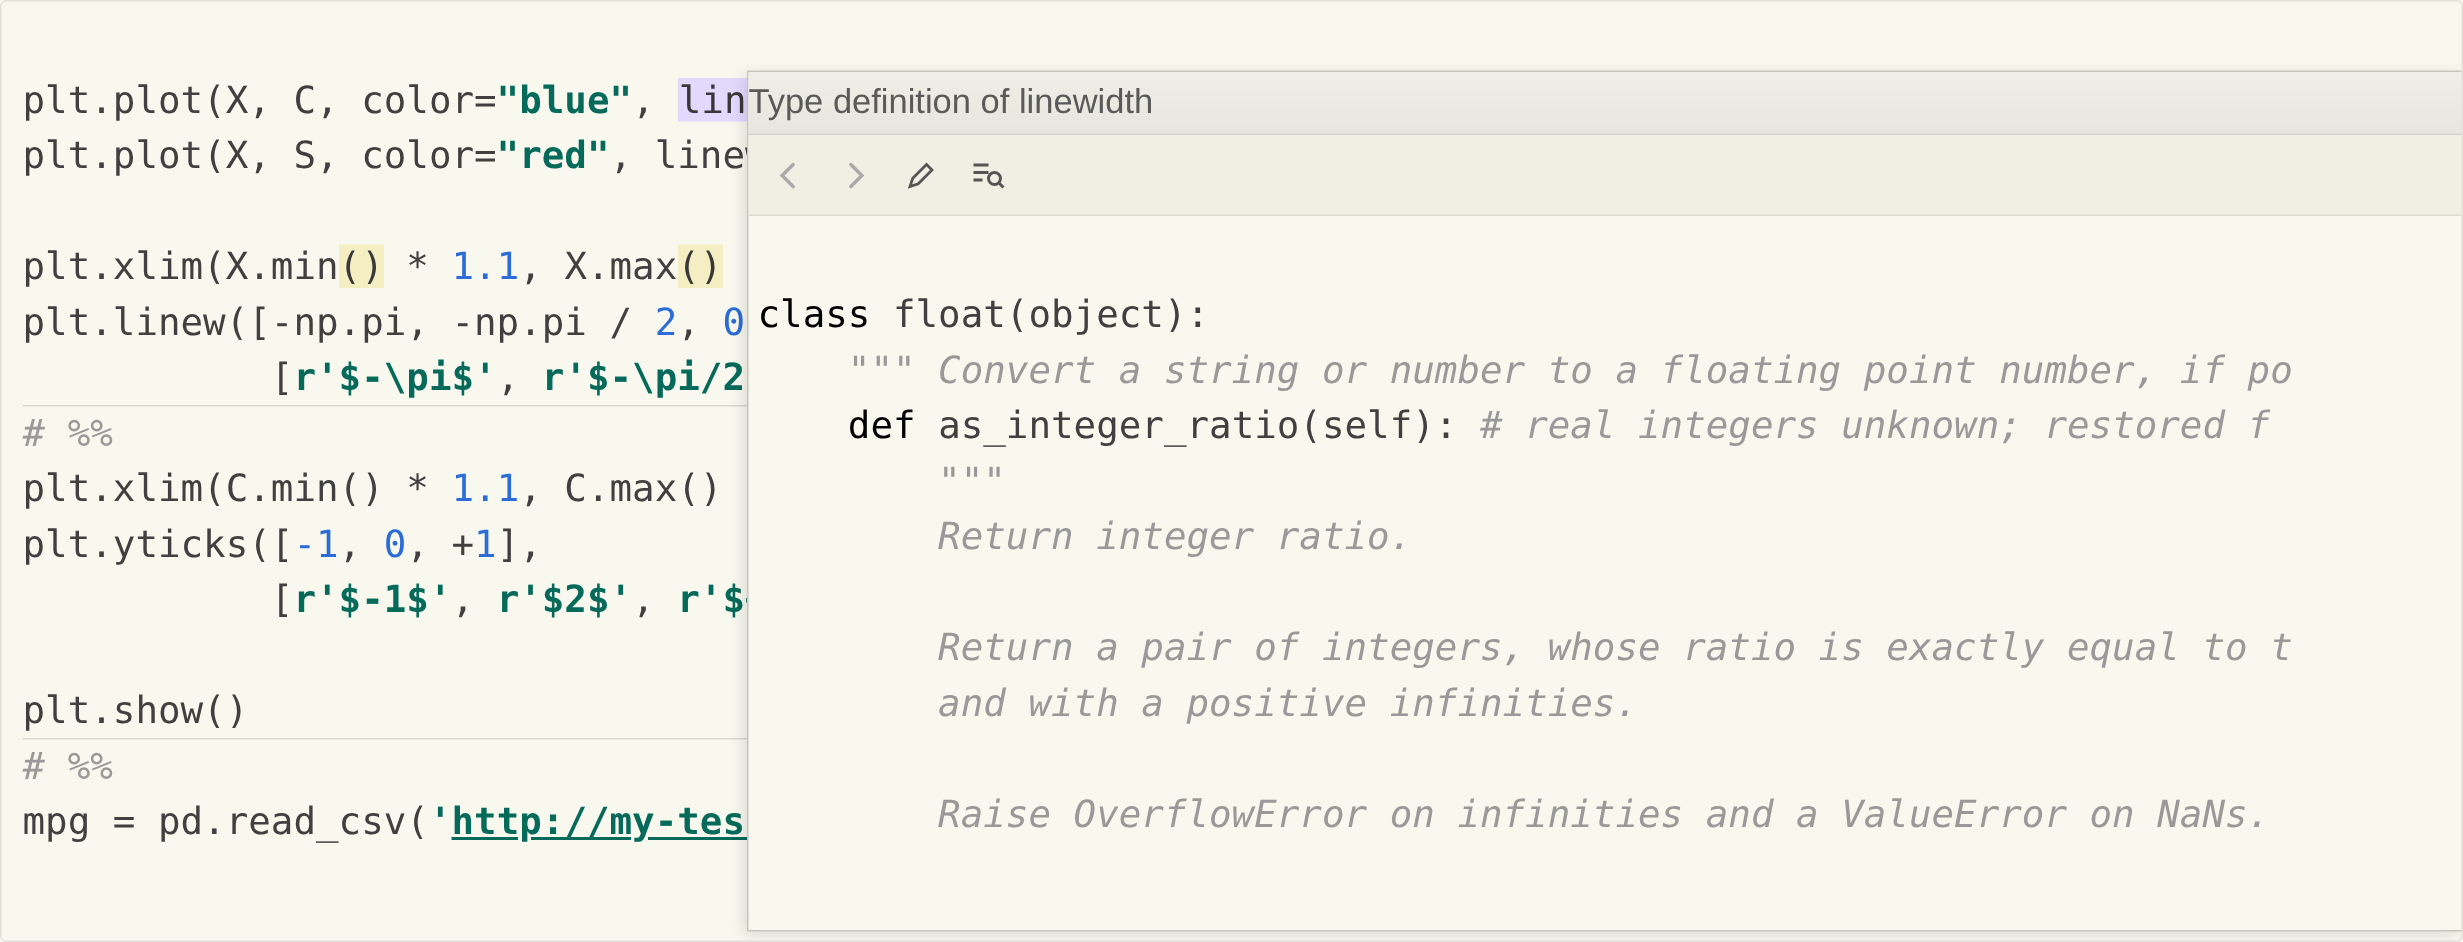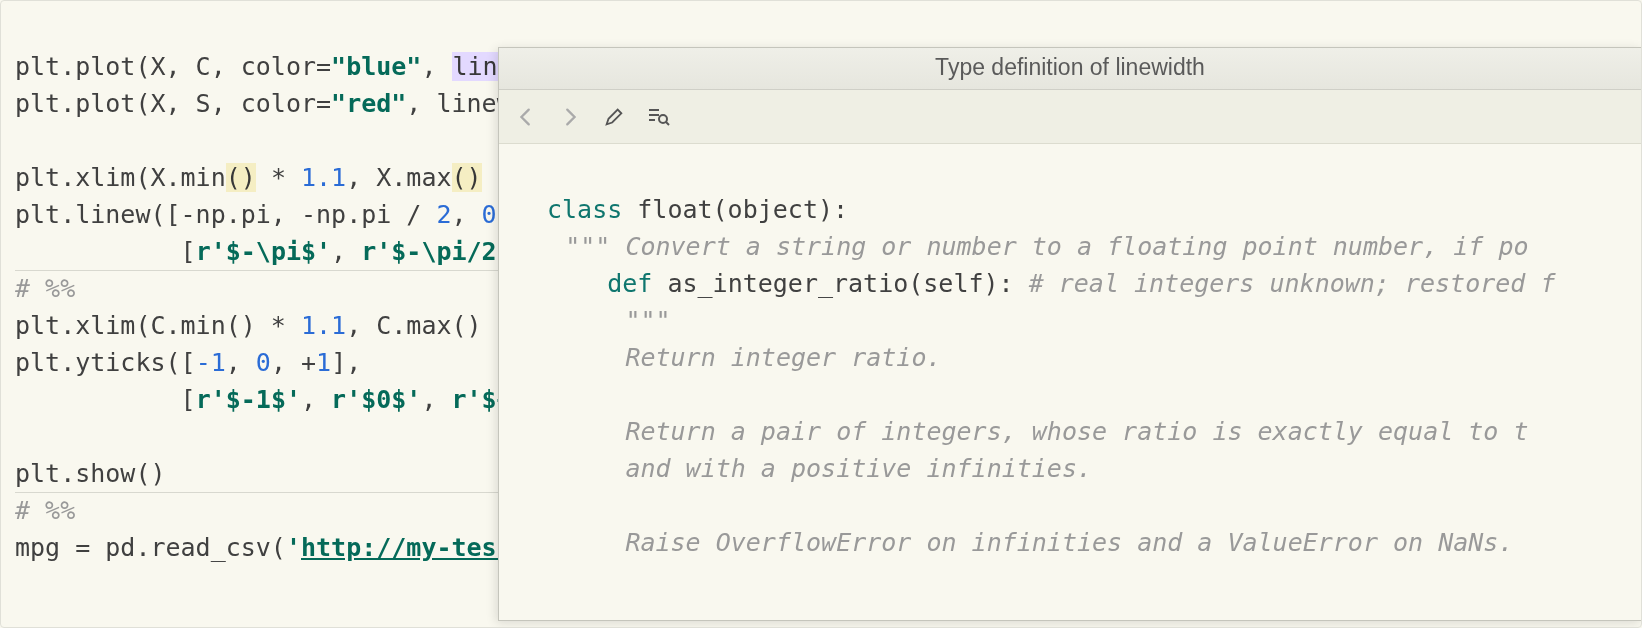--- a/index.html
+++ b/index.html
@@ -16,21 +16,21 @@
   }
   .code-area {
     position: absolute;
     left: 0; top: 0; right: 0; bottom: 0;
     padding: 10px 14px;
     white-space: pre;
     line-height: 1.48;
     color: #383838;
   }
   .t  { color:#404040; }           
-  .kw { color:#0f766e;margin-left:42px; }          
+  .kw { color:#000000; }          
   .str{ font-weight:700; color:#056a59;}   
   .num{ color:#2b6cd6;margin-top:43px; }           
   .cmt{ color:#999999; font-style:italic;} 
   .lnk{ color:#056a59; font-weight:700; text-decoration: underline;}
   .hl { background:#e3d9ff; padding:0 1px;}  
   .par-hl{ background:#f5eec3; }
   .stub-line { position: relative; display:inline-block; width:100%;}
   .thin-sep { position:absolute; left:0; right:0; border-top:1px solid #d8d8cf;}
 
   .popup {
@@ -39,21 +39,20 @@
     top: 46px;
     width: 1144px;
     height: 574px;
     background: #f9f8ef;
     border:1px solid #c5c5bc;
     box-shadow: -2px 2px 10px rgba(0,0,0,0.12);
     display:flex; flex-direction:column;
   }
   .popup-title{
     background: linear-gradient(#efefe8,#e6e6de);
-    text-align:center;
     font-family: -apple-system, "Segoe UI", sans-serif;
     font-size:23px; color:#5a5a5a;
     padding:6px 0 8px;
     border-bottom:1px solid #cfcfc7;
   }
   .popup-toolbar{
     display:flex; align-items:center;
     padding:6px 14px;
     gap:18px;
     border-bottom:1px solid #dcdccf;
@@ -99,21 +98,21 @@
 <div class="code-area">
 <span><span class="t">plt.plot(X, C, color=</span><span class="str">"blue"</span><span class="t">, </span><span class="hl">linewidth</span><span class="t">=</span><span class="num">2.5</span><span class="t">, linestyle=</span><span class="str">"-"</span><span class="t">)</span></span>
 <span><span class="t">plt.plot(X, S, color=</span><span class="str">"red"</span><span class="t">, linew</span></span>
 <span> </span>
 <span><span class="t">plt.xlim(X.min</span><span class="par-hl">(</span><span class="par-hl">)</span><span class="t"> * </span><span class="num">1.1</span><span class="t">, X.max</span><span class="par-hl">(</span><span class="par-hl">)</span><span class="t"> *</span></span>
 <span><span class="t">plt.linew([-np.pi, -np.pi / </span><span class="num">2</span><span class="t">, </span><span class="num">0</span></span>
 <span class="stub-line"><span class="t">           [</span><span class="str">r'$-\pi$'</span><span class="t">, </span><span class="str">r'$-\pi/2$</span><span class="thin-sep" style="top:100%;"></span></span>
 <span><span class="cmt"># %%</span></span>
 <span><span class="t">plt.xlim(C.min() * </span><span class="num">1.1</span><span class="t">, C.max() *</span></span>
 <span><span class="t">plt.yticks([</span><span class="num">-1</span><span class="t">, </span><span class="num">0</span><span class="t">, +</span><span class="num">1</span><span class="t">],</span></span>
-<span><span class="t">           [</span><span class="str">r'$-1$'</span><span class="t">, </span><span class="str">r'$0$'</span><span class="t">, </span><span class="str">r'$+</span></span>
+<span><span class="t">           [</span><span class="str">r'$-1$'</span><span class="t">, </span><span class="str">r'$2$'</span><span class="t">, </span><span class="str">r'$+</span></span>
 <span> </span>
 <span class="stub-line"><span class="t">plt.show()</span><span class="thin-sep" style="top:100%;"></span></span>
 <span><span class="cmt"># %%</span></span>
 <span><span class="t">mpg = pd.read_csv(</span><span class="str">'</span><span class="lnk">http://my-test</span></span>
 </div>
 
 <div class="popup">
   <div class="popup-title">Type definition of linewidth</div>
 
   <div class="popup-toolbar">

